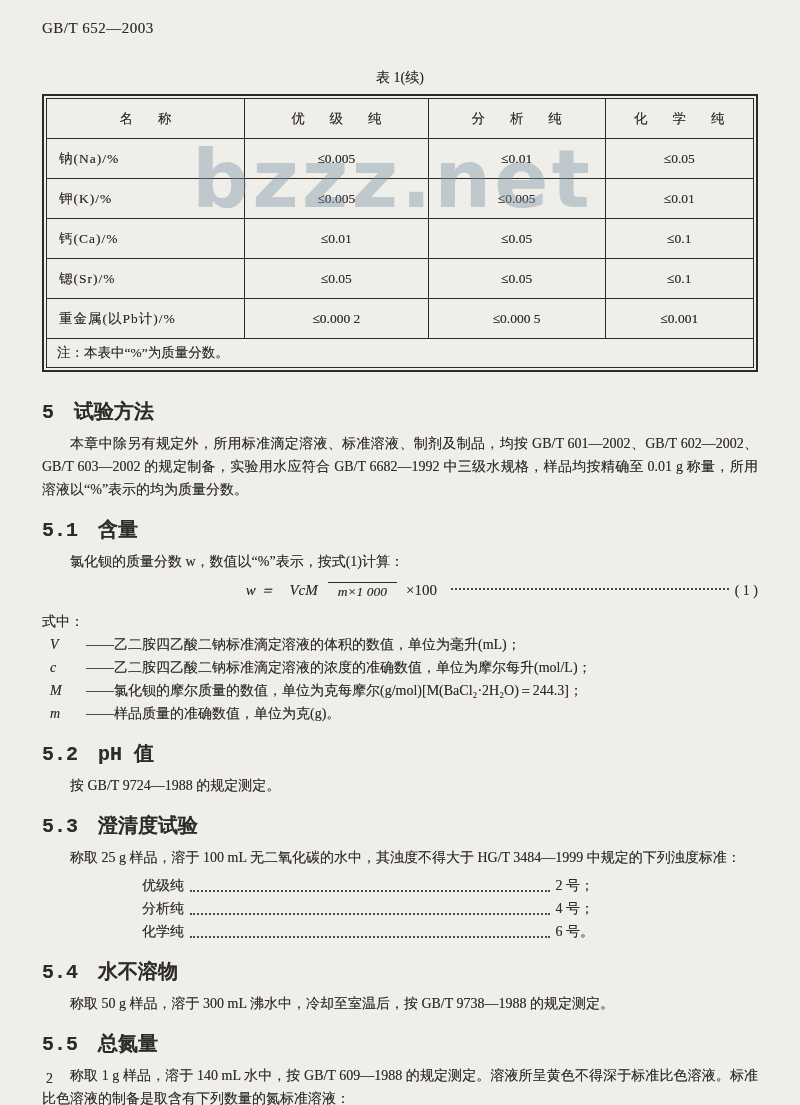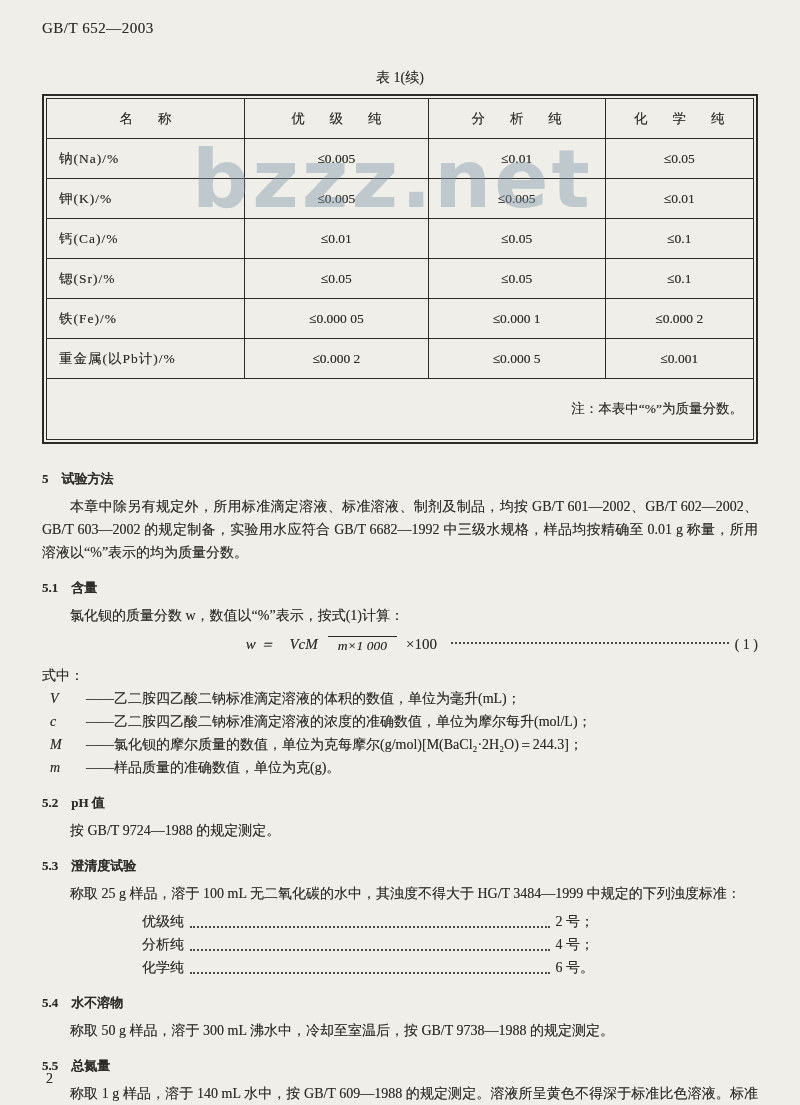--- a/index.html
+++ b/index.html
@@ -15,25 +15,25 @@
   }
   .page{padding:20px 42px 0 42px;position:relative;}
   .doc-code{font-weight:normal;font-size:15px;letter-spacing:.5px;margin-bottom:32px;}
   
   .table-title{text-align:center;margin-bottom:7px;}
   .table-outer{border:2.2px solid #2c2a27;padding:2px;background:transparent;}
   table{width:100%;border-collapse:collapse;font-size:13.5px;}
   th,td{border:1.6px solid #2c2a27;padding:9px 6px;text-align:center;height:21px;}
   th{font-weight:normal;letter-spacing:.8em;text-indent:.8em;}
   td.cell-name{text-align:left;padding-left:12px;letter-spacing:1px;}
-  tr.note-row td{text-align:right;padding:18px 10px;height:24px;border-radius:15px;}
+  tr.note-row td{text-align:left;padding:2px 10px;height:24px;border-radius:15px;}
   
   .sec-head{
-    font-family:Liberation Serif, serif;
-    font-weight:bold;font-size:13px;
+    font-family:Liberation Mono, monospace;
+    font-weight:bold;font-size:20px;
     margin:15px 0 7px 0;
   }
   .sec-head.first{margin-top:26px;}
   p.para{margin:0 0 5px 0;text-indent:2em;line-height:23px;text-align:justify;}
   
   .leader-list{margin:2px 0 7px 100px;width:452px;}
   .leader-row{display:flex;align-items:flex-end;line-height:23px;}
   .leader-dots{flex:1;border-bottom:2px dotted #4c4a46;margin:0 6px 5px 6px;}
   
   .formula-row{display:flex;align-items:center;margin:8px 0 10px 0;}
@@ -106,26 +106,20 @@
           <td class="cell-name">钙(Ca)/%</td>
           <td>≤0.01</td>
           <td>≤0.05</td>
           <td>≤0.1</td>
         </tr>
         <tr>
           <td class="cell-name">锶(Sr)/%</td>
           <td>≤0.05</td>
           <td>≤0.05</td>
           <td>≤0.1</td>
-        </tr>
-        <tr>
-          <td class="cell-name">铁(Fe)/%</td>
-          <td>≤0.000 05</td>
-          <td>≤0.000 1</td>
-          <td>≤0.000 2</td>
         </tr>
         <tr>
           <td class="cell-name">重金属(以Pb计)/%</td>
           <td>≤0.000 2</td>
           <td>≤0.000 5</td>
           <td>≤0.001</td>
         </tr>
         <tr class="note-row">
           <td colspan="4">注：本表中“%”为质量分数。</td>
         </tr>

